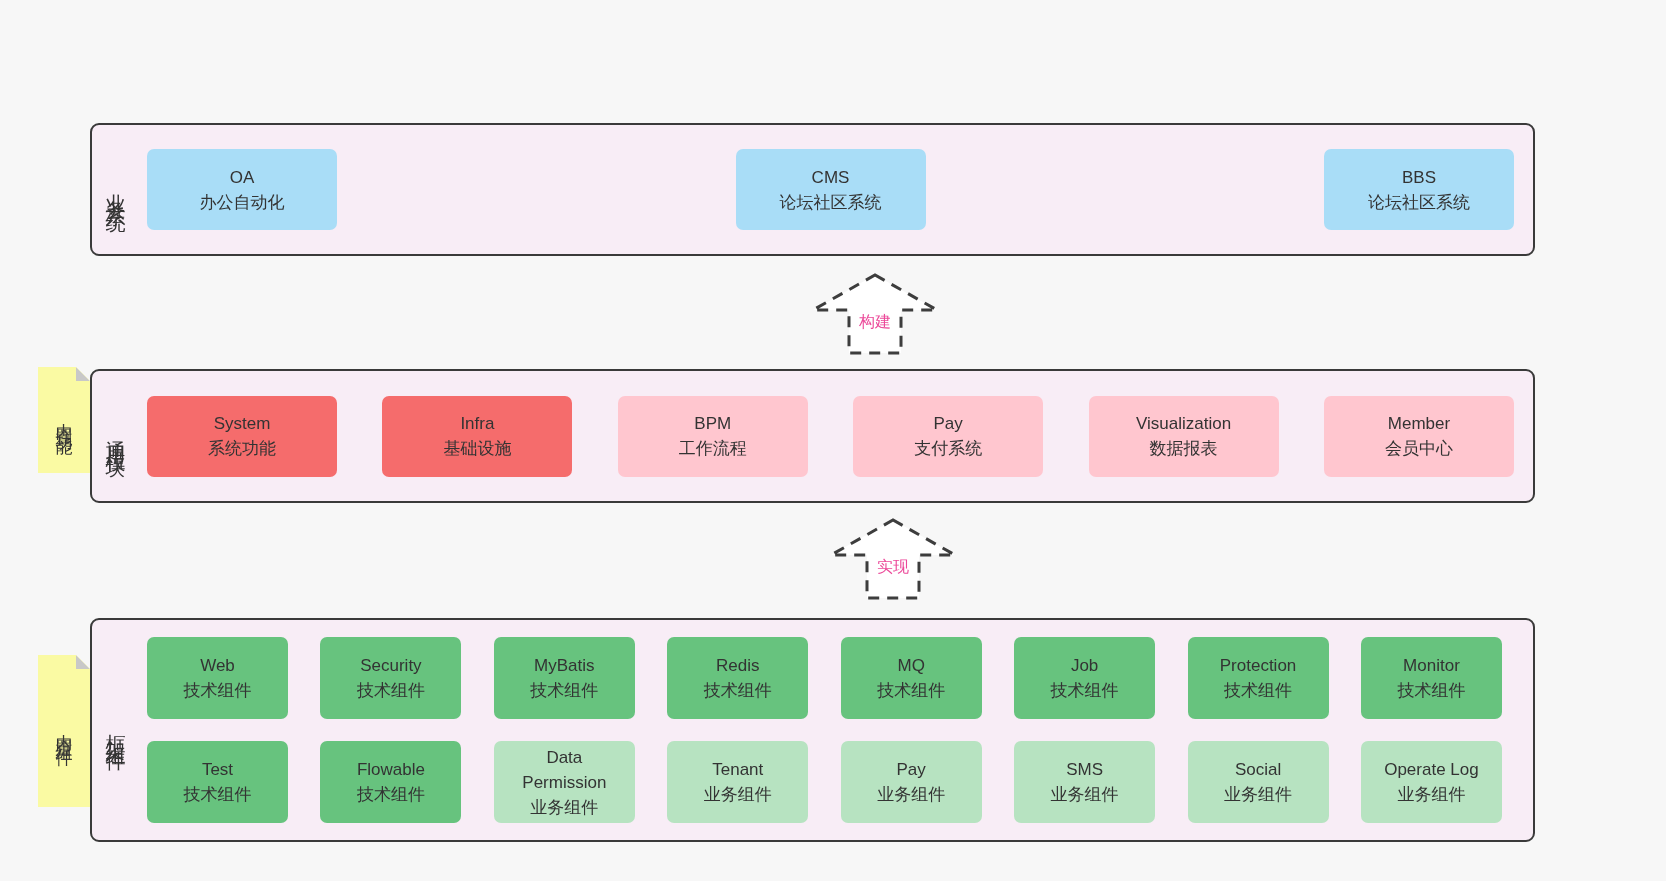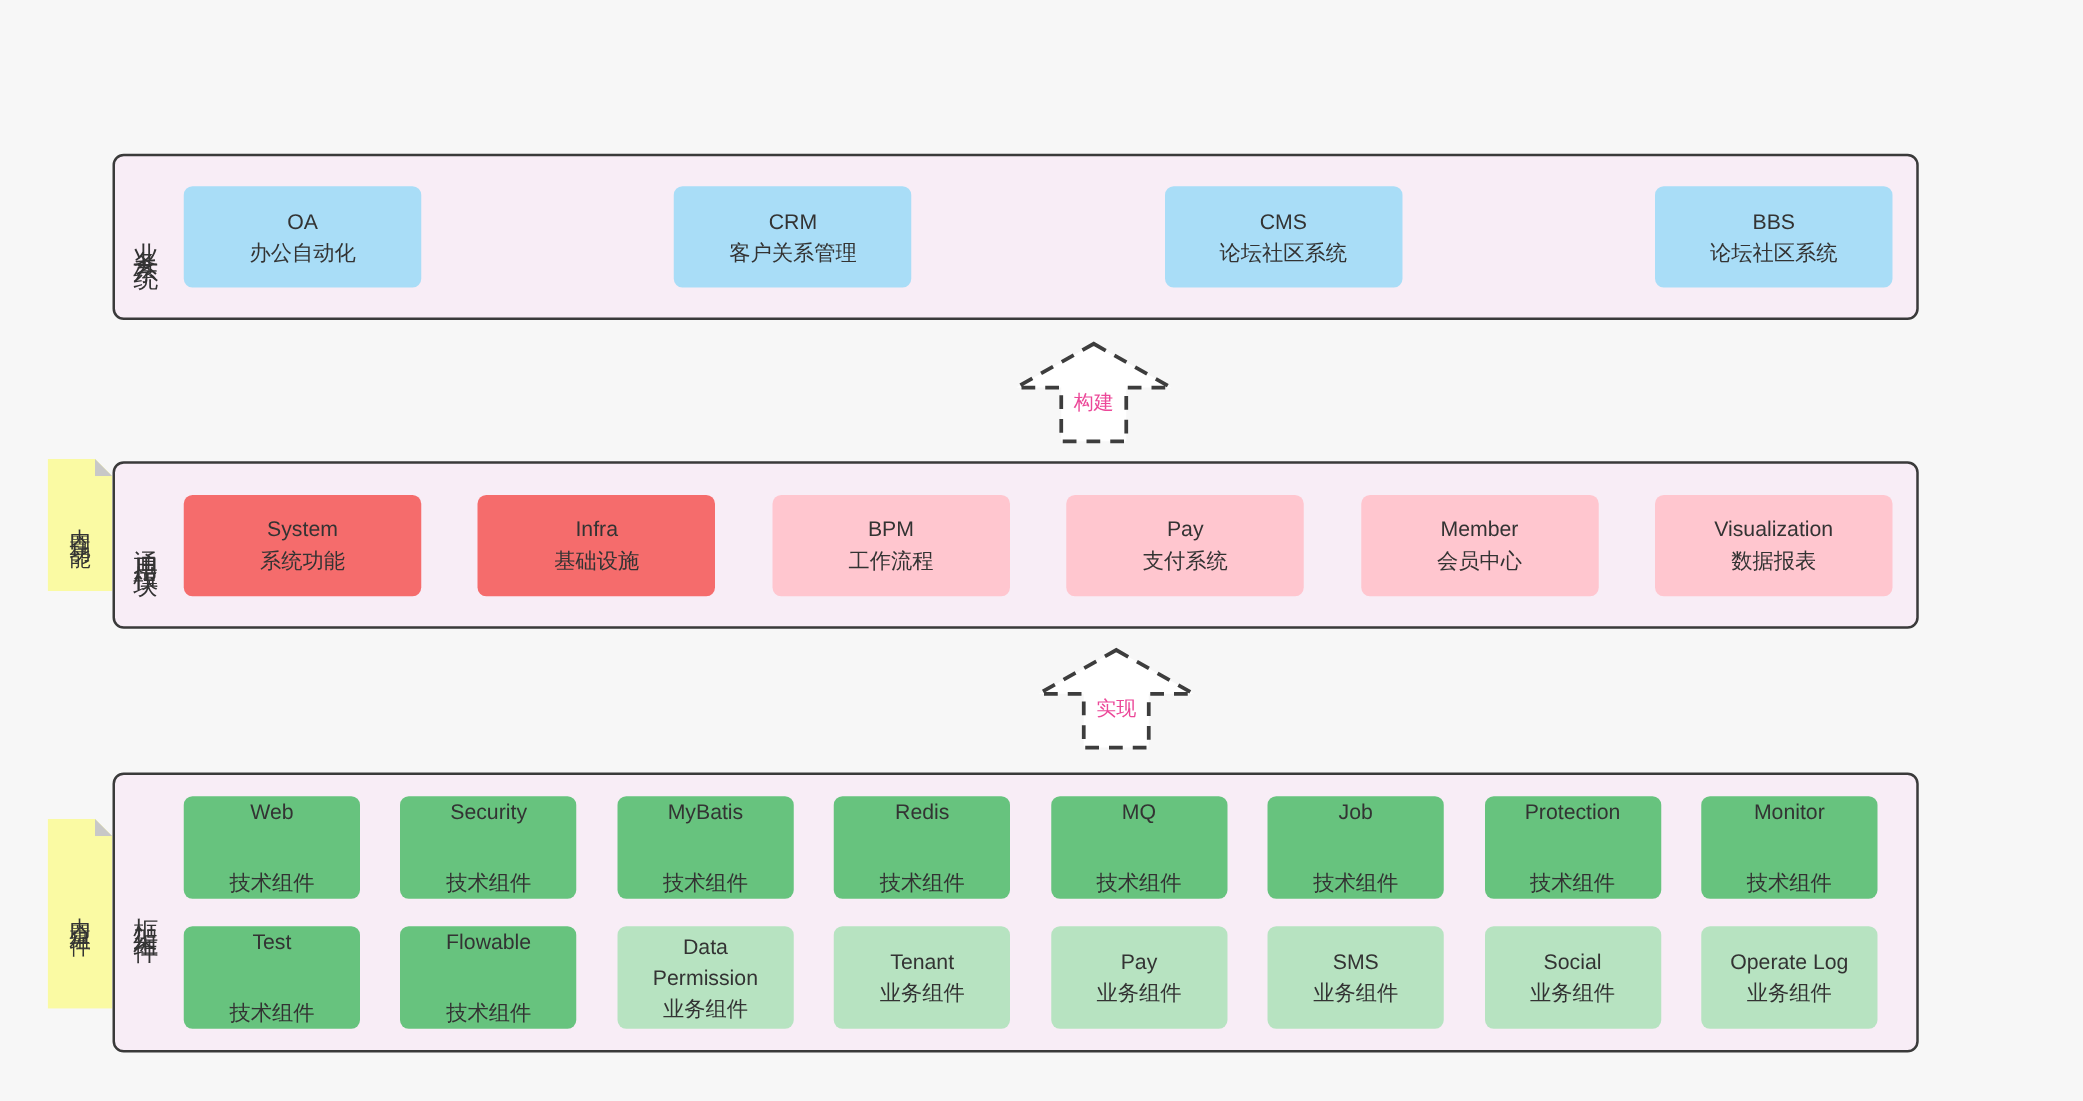--- a/index.html
+++ b/index.html
@@ -22,21 +22,21 @@
         display:flex;flex-direction:column;justify-content:center;gap:22px;}
   .grow{display:flex;justify-content:space-between;}
 
   .box{width:190px;height:81px;border-radius:7px;display:flex;flex-direction:column;
        justify-content:center;align-items:center;text-align:center;
        font-size:17px;line-height:25px;color:var(--text);}
   .band-components .box{width:141px;height:82px;}
   .blue{background:var(--blue);}
   .red{background:var(--red);}
   .pink{background:var(--pink);}
-  .gd{background:var(--green-dark);justify-content:space-between;}
+  .gd{background:var(--green-dark);}
   .gl{background:var(--green-light);}
   .wrap{display:inline-block;max-width:98px;}
 
   .sticky{position:absolute;left:38px;width:52px;background:var(--sticky-yellow);z-index:1;
           clip-path:polygon(0 0,calc(100% - 14px) 0,100% 14px,100% 100%,0 100%);
           display:flex;align-items:center;justify-content:center;}
   .sticky-features{top:367px;height:106px;}
   .sticky-components{top:655px;height:152px;}
   .fold{position:absolute;top:0;right:0;width:14px;height:14px;background:var(--sticky-fold);
         clip-path:polygon(0 0,100% 100%,0 100%);}
@@ -56,24 +56,20 @@
 <div class="page">
 
   <div class="band band-business">
     <div class="vlabel">业务系统</div>
     <div class="row">
       <div class="box blue">
         <span>OA</span>
         <span>办公自动化</span>
       </div>
       <div class="box blue">
-        <span>CRM</span>
-        <span>客户关系管理</span>
-      </div>
-      <div class="box blue">
         <span>CMS</span>
         <span>论坛社区系统</span>
       </div>
       <div class="box blue">
         <span>BBS</span>
         <span>论坛社区系统</span>
       </div>
     </div>
   </div>
 
@@ -101,26 +97,26 @@
       </div>
       <div class="box pink">
         <span>BPM</span>
         <span>工作流程</span>
       </div>
       <div class="box pink">
         <span>Pay</span>
         <span>支付系统</span>
       </div>
       <div class="box pink">
+        <span>Visualization</span>
+        <span>数据报表</span>
+      </div>
+      <div class="box pink">
         <span>Member</span>
         <span>会员中心</span>
-      </div>
-      <div class="box pink">
-        <span>Visualization</span>
-        <span>数据报表</span>
       </div>
     </div>
   </div>
 
   <div class="arrow arrow-implement">
     <svg width="130" height="84" viewBox="0 0 130 84">
       <polygon points="65,3 127,38 91,38 91,81 39,81 39,38 3,38" fill="#ffffff" style="stroke:var(--arrow)" stroke-width="3" stroke-dasharray="11,8" stroke-linejoin="miter"></polygon>
     </svg>
     <span class="arrow-label">实现</span>
   </div>

